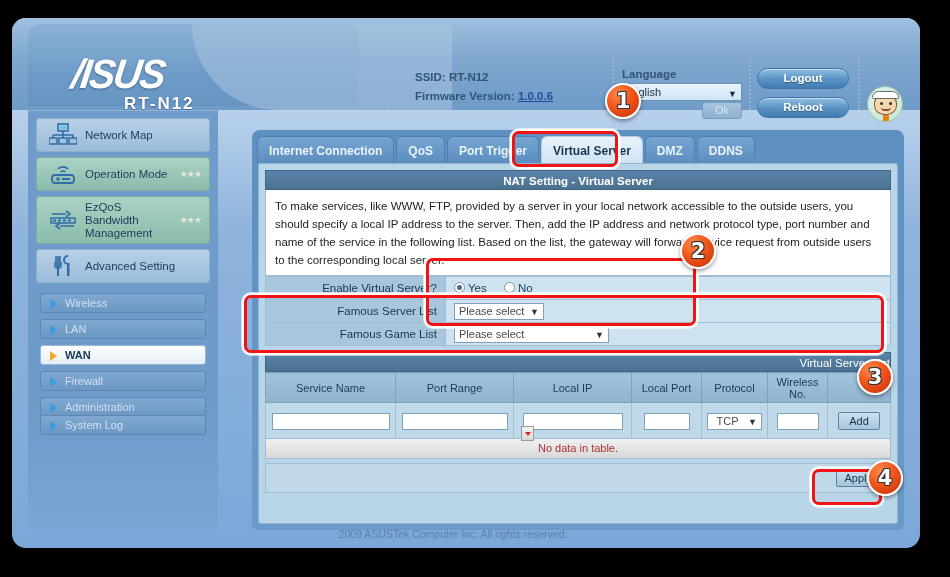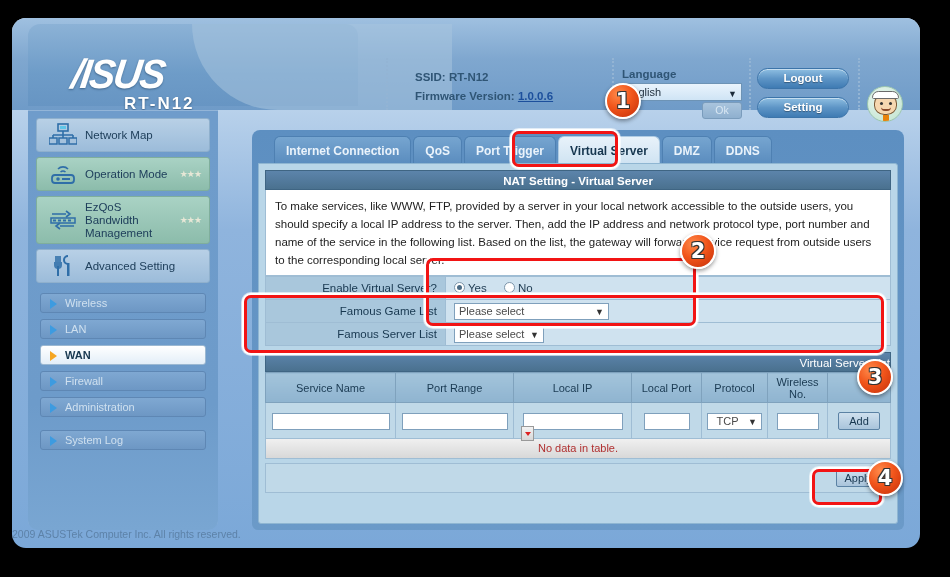--- a/index.html
+++ b/index.html
@@ -139,21 +139,21 @@
     position: absolute; left: 24px; top: 3px; font-size: 11px; color: #cfe0ef;
   }
   .side-sm.active .lbl { color: #17374f; font-weight: bold; }
 
   
   .main {
     position: absolute; left: 240px; top: 112px; width: 652px; height: 400px;
     background: linear-gradient(180deg,#5d8fc1 0%,#6b9ac8 100%);
     border-radius: 8px 8px 6px 6px;
   }
-  .tabs { position: absolute; left: 22px; top: 6px; height: 28px; }
+  .tabs { position: absolute; left: 5px; top: 6px; height: 28px; }
   .tab {
     float: left; height: 28px; padding: 0 11px;
     background: linear-gradient(180deg,#76a5d0,#5a8cbe);
     border-radius: 6px 6px 0 0;
     color: #eaf3fb; font-size: 12px; font-weight: bold;
     line-height: 28px; margin-right: 2px;
     border: 1px solid #4e80b2; border-bottom: none;
   }
   .tab.sel {
     background: linear-gradient(180deg,#e8f2fa,#cfe3f2);
@@ -238,21 +238,21 @@
     height: 20px; text-align:center; font-size: 11px; color: #b03030;
     line-height: 19px;
   }
   .applybar {
     margin-top: 4px; height: 30px; background: #c0d9e8;
     border: 1px solid #9fbdd4; position: relative;
   }
   .applybar .sbtn { position:absolute; right: 10px; top: 5px; }
   .footer {
     position: absolute; left: 0; bottom: 8px; width: 908px;
-    text-align: left; padding-right: 26px;
+    text-align: center; padding-right: 26px;
     font-size: 10.5px; color: #5d82a8;
   }
 
   
   .hl {
     position: absolute; border: 3px solid #f21414; border-radius: 7px;
     box-shadow: 0 0 0 2px #fff, 0 0 0 3px rgba(255,255,255,.6);
     pointer-events: none;
   }
   .badge {
@@ -296,21 +296,21 @@
     <div class="lang-box">
       <div class="lang-label">Language</div>
       <div class="lang-sel">
         <span>English</span>
         <span class="arrow">▼</span>
       </div>
     </div>
     <div class="ok-btn">Ok</div>
 
     <div class="btn-pill" id="btn-logout">Logout</div>
-    <div class="btn-pill" id="btn-reboot">Setting</div>
+    <div class="btn-pill" id="btn-reboot">Reboot</div>
 
     <div class="mascot">
       <div class="face"></div>
         <div class="hat"></div>
       <div class="eye l"></div>
         <div class="eye r"></div>
       <div class="mouth"></div>
         <div class="tie"></div>
     </div>
   </div>
@@ -389,21 +389,21 @@
       <span class="lbl">WAN</span>
     </div>
     <div class="side-sm" style="top:261px">
       <span class="tri"></span>
       <span class="lbl">Firewall</span>
     </div>
     <div class="side-sm" style="top:287px">
       <span class="tri"></span>
       <span class="lbl">Administration</span>
     </div>
-    <div class="side-sm" style="top:320px">
+    <div class="side-sm" style="top:305px">
       <span class="tri"></span>
       <span class="lbl">System Log</span>
     </div>
   </div>
 
   <div class="main">
 
     <div class="tabs">
       <div class="tab">Internet Connection</div>
       <div class="tab">QoS</div>
@@ -421,32 +421,32 @@
       <table class="frm">
         <tbody>
             <tr>
           <td class="lbl">Enable Virtual Server?</td>
           <td class="val">
             <span class="radio on"></span><span class="radio-lbl">Yes</span>
             <span class="radio"></span><span class="radio-lbl">No</span>
           </td>
         </tr>
         <tr>
-          <td class="lbl">Famous Game List</td>
+          <td class="lbl">Famous Server List</td>
           <td class="val">
-            <span class="sel-box" style="width:155px">
+            <span class="sel-box" style="width:90px">
               <span>Please select</span>
               <span class="arrow">▼</span>
             </span>
           </td>
         </tr>
         <tr>
-          <td class="lbl">Famous Server List</td>
+          <td class="lbl">Famous Game List</td>
           <td class="val">
-            <span class="sel-box" style="width:90px">
+            <span class="sel-box" style="width:155px">
               <span>Please select</span>
               <span class="arrow">▼</span>
             </span>
           </td>
         </tr>
       </tbody>
         </table>
 
       <div class="vslist">
         <div class="sect-hdr left">Virtual Server List</div>

